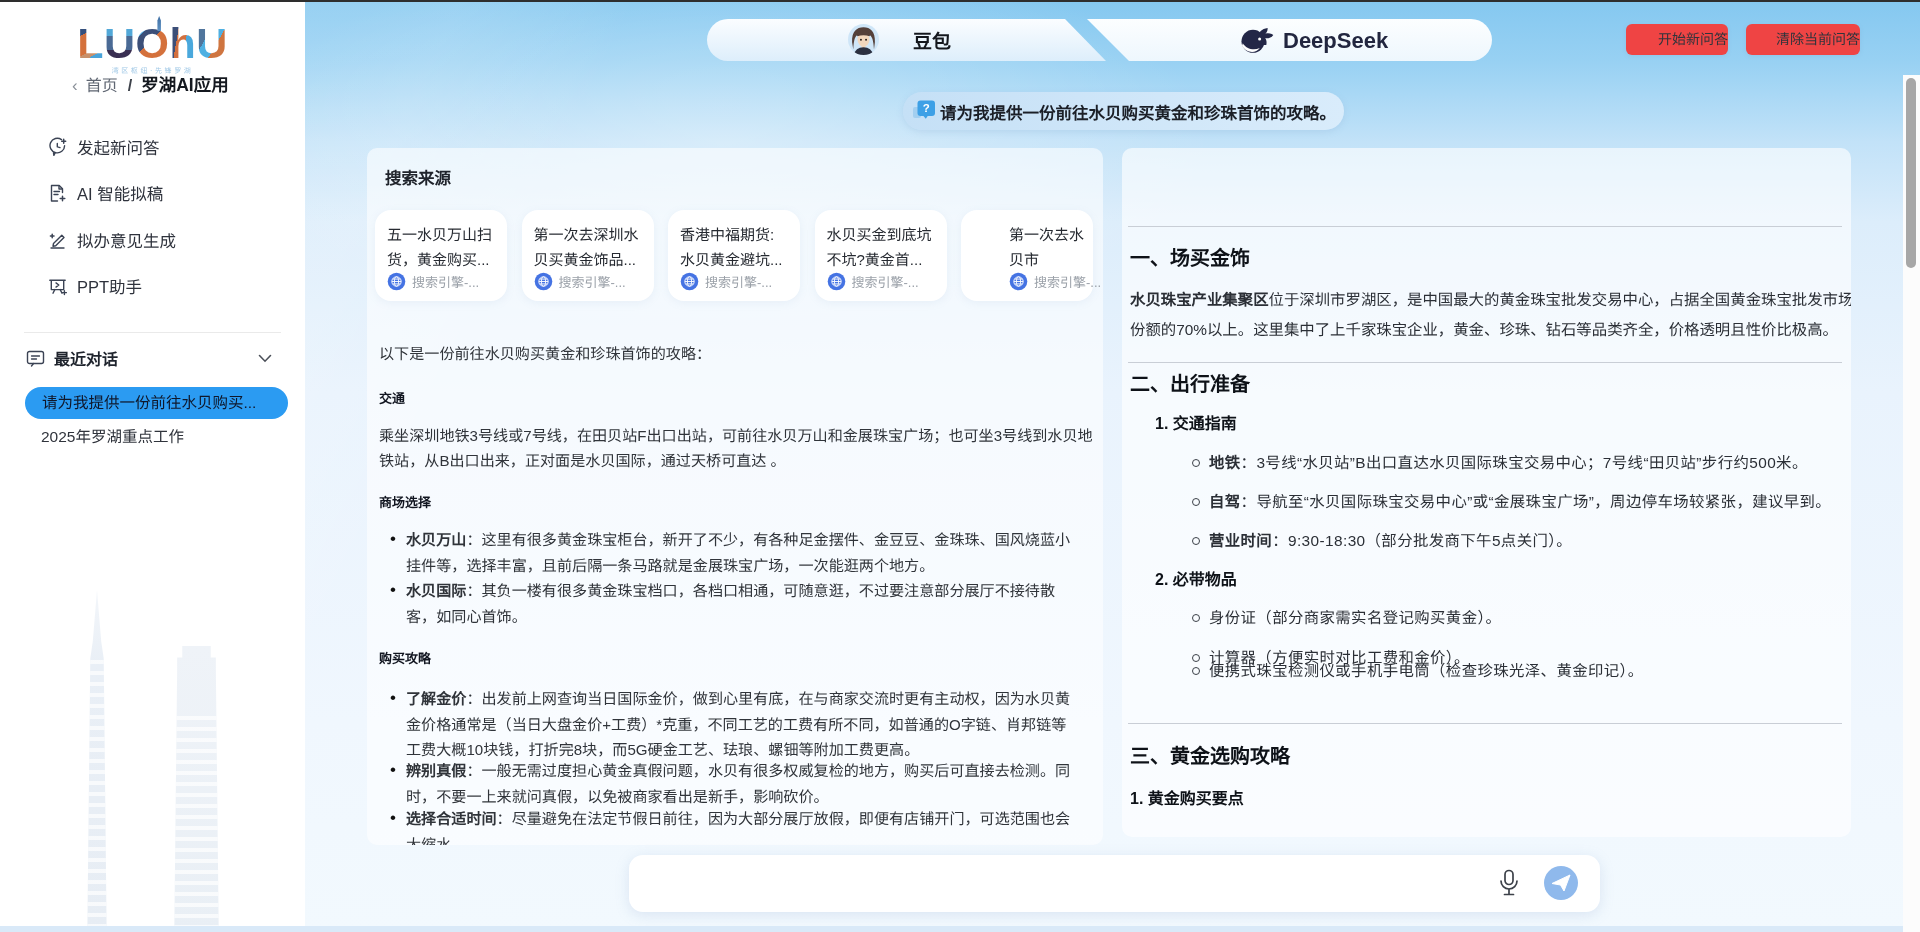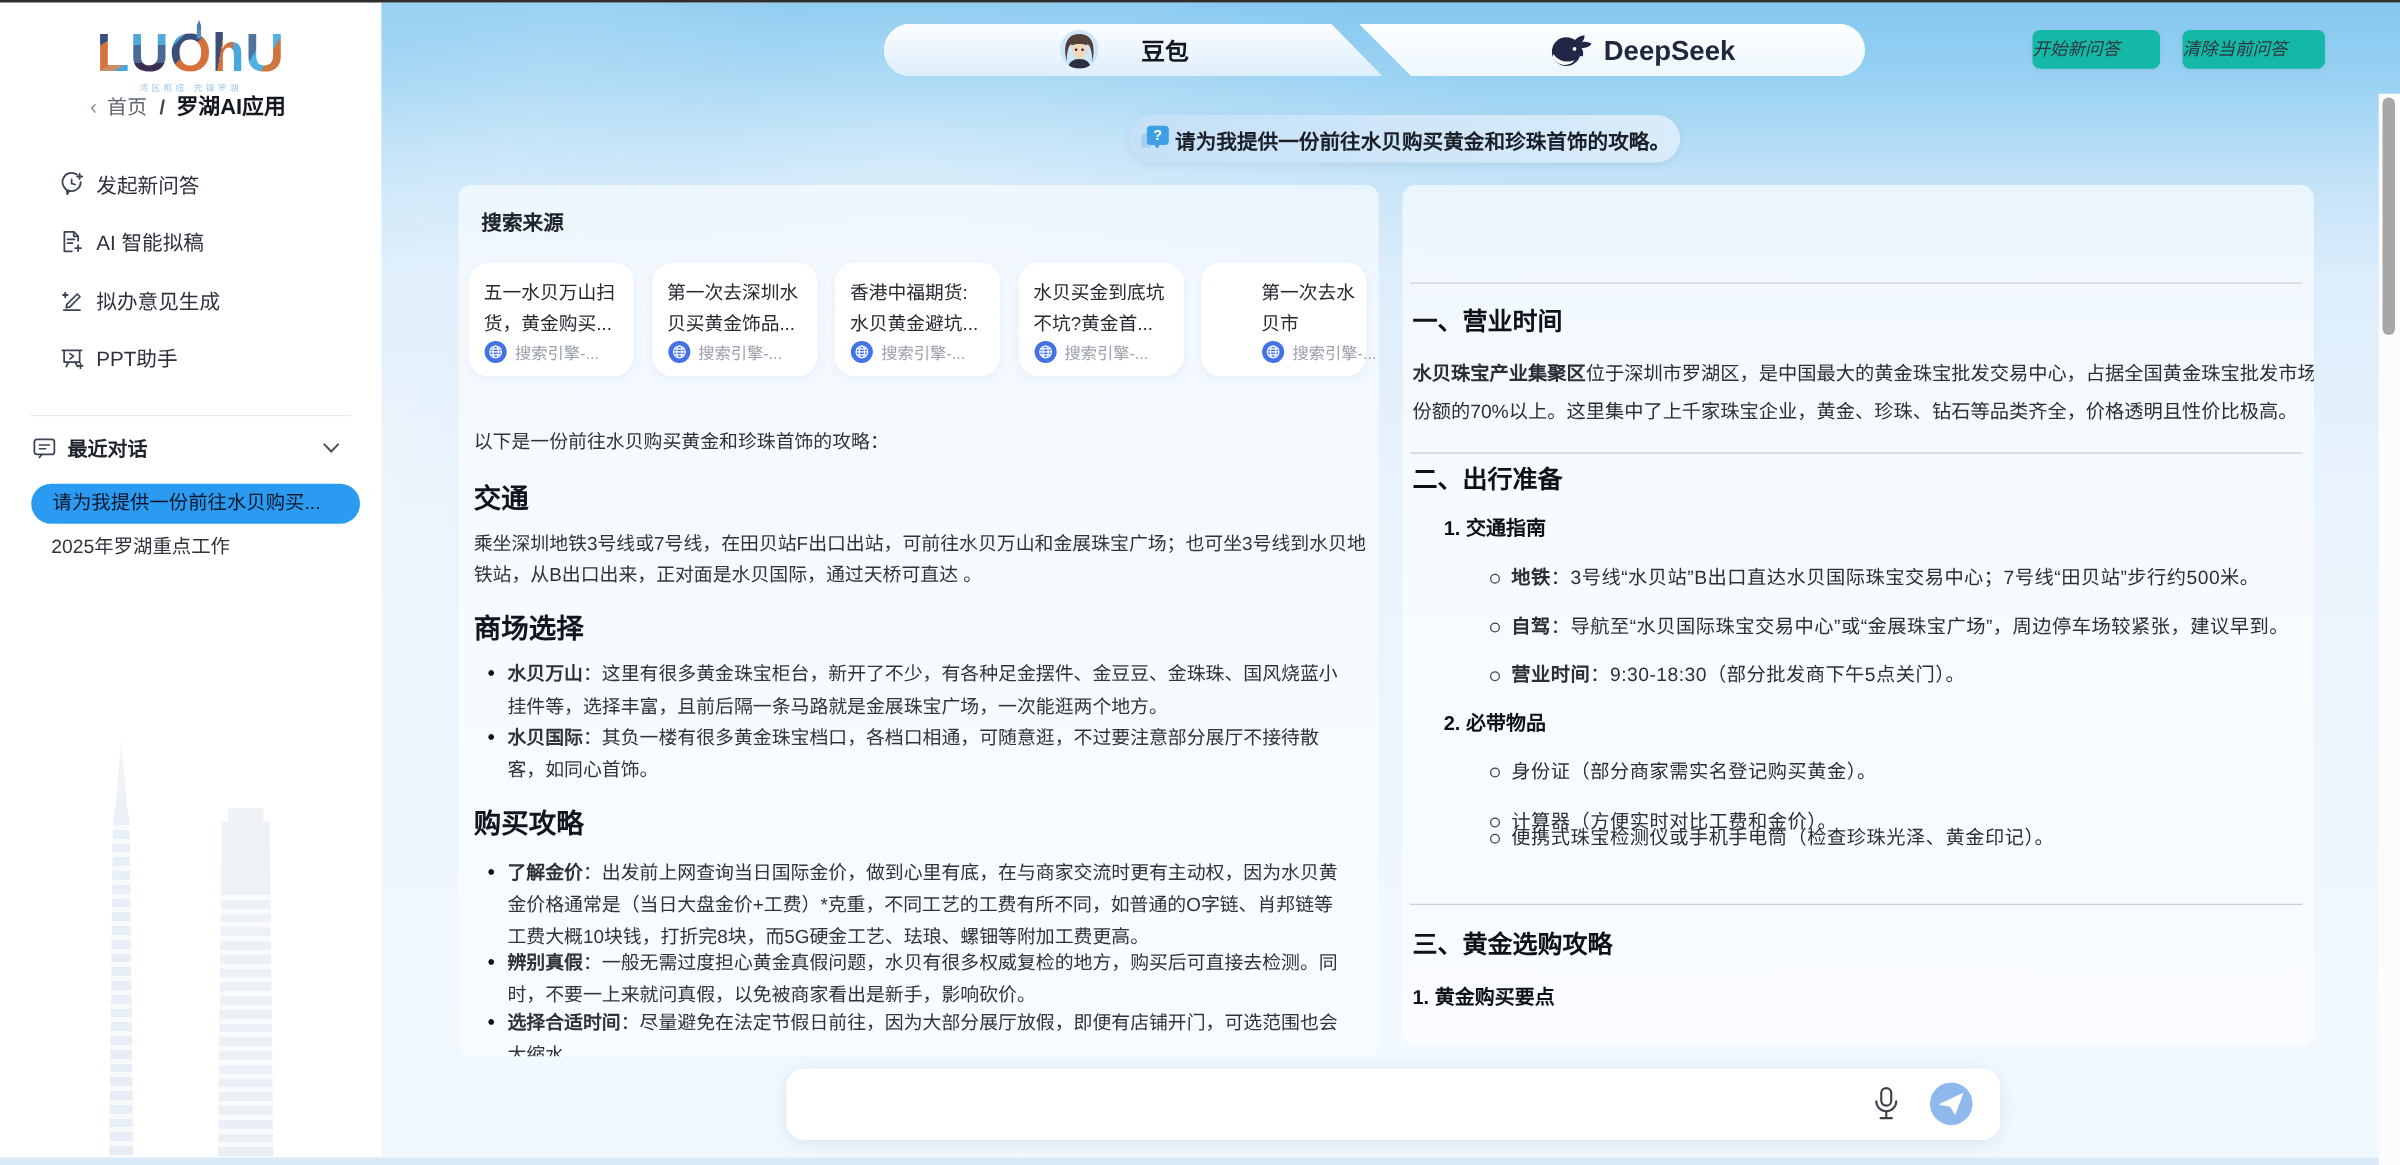--- a/index.html
+++ b/index.html
@@ -41,39 +41,39 @@
   .hist2 { position:absolute; left:41px; top:422px; font-size:15.5px; color:#30343c; }
   .tower { position:absolute; z-index:0; }
   .t1 { left:76px; top:588px; width:42px; height:342px; background:linear-gradient(180deg,#f3f6fa 0%,#e9eff6 22%,#e7edf4 100%); clip-path:polygon(50% 0%, 60% 15%, 66% 20%, 73% 100%, 27% 100%, 34% 20%, 40% 15%); }
   .t2 { left:168px; top:644px; width:57px; height:286px; background:linear-gradient(180deg,#eff3f8 0%,#e9eff5 100%); clip-path:polygon(16% 9%, 16% 4%, 25% 4%, 25% 0%, 75% 0%, 75% 4%, 84% 4%, 84% 9%, 89% 100%, 11% 100%); }
   .stripes { position:absolute; left:0; top:70px; width:100%; height:100%; background:repeating-linear-gradient(180deg, rgba(255,255,255,.7) 0 4px, rgba(255,255,255,0) 4px 11px); }
   
   .tabbar { position:absolute; left:707px; top:19px; width:785px; height:42px; z-index:5; }
   .tabL { position:absolute; left:0; top:0; width:399px; height:42px; background:linear-gradient(180deg,#fbfdff,#ddeefb); border-radius:21px 0 0 21px; clip-path:polygon(0 0, 358px 0, 399px 100%, 0 100%); }
   .tabR { position:absolute; left:380px; top:0; width:405px; height:42px; background:linear-gradient(180deg,#fcfeff,#eef7fd); border-radius:0 21px 21px 0; clip-path:polygon(0 0, 100% 0, 100% 100%, 42px 100%); }
   
-  .tbtn { position:absolute; top:24px; height:31px; background:#14b8a6; border-radius:6px; font-size:14px; color:#30343c; text-align:left; line-height:31px; box-shadow:0 1px 4px rgba(120,150,190,.18); z-index:5;font-style:italic; }
+  .tbtn { position:absolute; top:24px; height:31px; background:#ef4444; border-radius:6px; font-size:14px; color:#30343c; text-align:right; line-height:31px; box-shadow:0 1px 4px rgba(120,150,190,.18); z-index:5; }
   .b1 { left:1626px; width:102px; }
   .b2 { left:1746px; width:114px; }
   
   .bubble { position:absolute; left:903px; top:92px; width:441px; height:38px; border-radius:19px; background:linear-gradient(90deg,#c5e0f6,#d9ecfb); z-index:5; box-shadow:0 2px 6px rgba(140,170,210,.25); }
   .bubble .qicon { position:absolute; left:10px; top:8px; }
   .bubble .qtext { position:absolute; left:37px; top:8px; font-size:16.5px; font-weight:bold; color:#1b1f27; white-space:nowrap; }
   
   .panelL { position:absolute; left:367px; top:148px; width:736px; height:697px; background:rgba(255,255,255,.58); border-radius:10px; z-index:3; overflow:hidden; }
   .panelR { position:absolute; left:1122px; top:148px; width:729px; height:689px; background:rgba(255,255,255,.62); border-radius:10px; z-index:3; overflow:hidden; }
   
   .srcHead { position:absolute; left:18px; top:17px; font-size:16.5px; font-weight:bold; color:#20242c;text-align:center; }
   .cards { position:absolute; left:8px; top:62px; width:728px; }
   .card { position:absolute; top:0; width:132px; height:91px; background:#fff; border-radius:16px; box-shadow:0 2px 8px rgba(130,160,200,.10); padding:12px 8px 8px 12px; }
   .card .ct { font-size:15px; color:#262a31; line-height:25px; height:50px; overflow:hidden; }
   .card .cs { display:flex; align-items:center; margin-top:0px; color:#9aa0a8; font-size:13px; white-space:nowrap; }
   .card .cs svg { margin-right:6px; flex:none; }
   .aL { position:absolute; left:12px; color:#30343a; font-size:15.1px; line-height:25.5px; white-space:nowrap; }
-  .aL3 { position:absolute; left:12px; font-size:22px; font-weight:bold; color:#111520; line-height:27px; white-space:nowrap; }
+  .aL3 { position:absolute; left:12px; font-size:13px; font-weight:bold; color:#111520; line-height:27px; white-space:nowrap; }
   .aLi { position:absolute; left:12px; padding-left:27px; color:#30343a; font-size:15.1px; line-height:25.5px; white-space:nowrap; }
   .aLi::before { content:"•"; position:absolute; left:11px; top:-1px; font-size:17px; color:#111; }
   
   .aR { position:absolute; left:8px; color:#2b2f36; font-size:15.4px; line-height:30px; white-space:nowrap; }
   .aRhr { position:absolute; left:6px; width:714px; height:1px; background:#c9ced6; }
   .aR2 { position:absolute; left:8px; font-size:20px; font-weight:bold; color:#0e1218; line-height:30px; white-space:nowrap; }
   .aR4 { position:absolute; left:33px; font-size:16px; font-weight:bold; color:#0e1218; line-height:22px; white-space:nowrap; }
   .aRi { position:absolute; left:87px; color:#2b2f36; font-size:15.4px; letter-spacing:.4px; line-height:30px; white-space:nowrap; }
   .aRi::before { content:""; position:absolute; left:-17px; top:11px; width:6px; height:6px; border:1.5px solid #3c4149; border-radius:50%; }
   
@@ -255,21 +255,21 @@
     <div class="aLi" style="top:379.2px;"><b>水贝万山</b>：这里有很多黄金珠宝柜台，新开了不少，有各种足金摆件、金豆豆、金珠珠、国风烧蓝小<br>挂件等，选择丰富，且前后隔一条马路就是金展珠宝广场，一次能逛两个地方。</div>
     <div class="aLi" style="top:430.2px;"><b>水贝国际</b>：其负一楼有很多黄金珠宝档口，各档口相通，可随意逛，不过要注意部分展厅不接待散<br>客，如同心首饰。</div>
     <div class="aL3" style="top:497px;">购买攻略</div>
     <div class="aLi" style="top:538px;"><b>了解金价</b>：出发前上网查询当日国际金价，做到心里有底，在与商家交流时更有主动权，因为水贝黄<br>金价格通常是（当日大盘金价+工费）*克重，不同工艺的工费有所不同，如普通的O字链、肖邦链等<br>工费大概10块钱，打折完8块，而5G硬金工艺、珐琅、螺钿等附加工费更高。</div>
     <div class="aLi" style="top:610.2px;"><b>辨别真假</b>：一般无需过度担心黄金真假问题，水贝有很多权威复检的地方，购买后可直接去检测。同<br>时，不要一上来就问真假，以免被商家看出是新手，影响砍价。</div>
     <div class="aLi" style="top:658.2px;"><b>选择合适时间</b>：尽量避免在法定节假日前往，因为大部分展厅放假，即便有店铺开门，可选范围也会<br>大缩水。</div>
   </div>
 
   <div class="panelR">
     <div class="aRhr" style="top:78px;"></div>
-    <div class="aR2" style="top:95px;">一、营业时间</div>
+    <div class="aR2" style="top:95px;">一、场买金饰</div>
     <div class="aR" style="top:137px;"><b>水贝珠宝产业集聚区</b>位于深圳市罗湖区，是中国最大的黄金珠宝批发交易中心，占据全国黄金珠宝批发市场<br>份额的70%以上。这里集中了上千家珠宝企业，黄金、珍珠、钻石等品类齐全，价格透明且性价比极高。</div>
     <div class="aRhr" style="top:214px;"></div>
     <div class="aR2" style="top:221px;">二、出行准备</div>
     <div class="aR4" style="top:265px;">1. 交通指南</div>
     <div class="aRi" style="top:300px;"><b>地铁</b>：3号线“水贝站”B出口直达水贝国际珠宝交易中心；7号线“田贝站”步行约500米。</div>
     <div class="aRi" style="top:339px;"><b>自驾</b>：导航至“水贝国际珠宝交易中心”或“金展珠宝广场”，周边停车场较紧张，建议早到。</div>
     <div class="aRi" style="top:378px;"><b>营业时间</b>：9:30-18:30（部分批发商下午5点关门）。</div>
     <div class="aR4" style="top:421px;">2. 必带物品</div>
     <div class="aRi" style="top:455px;">身份证（部分商家需实名登记购买黄金）。</div>
     <div class="aRi" style="top:495px;">计算器（方便实时对比工费和金价）。</div>

